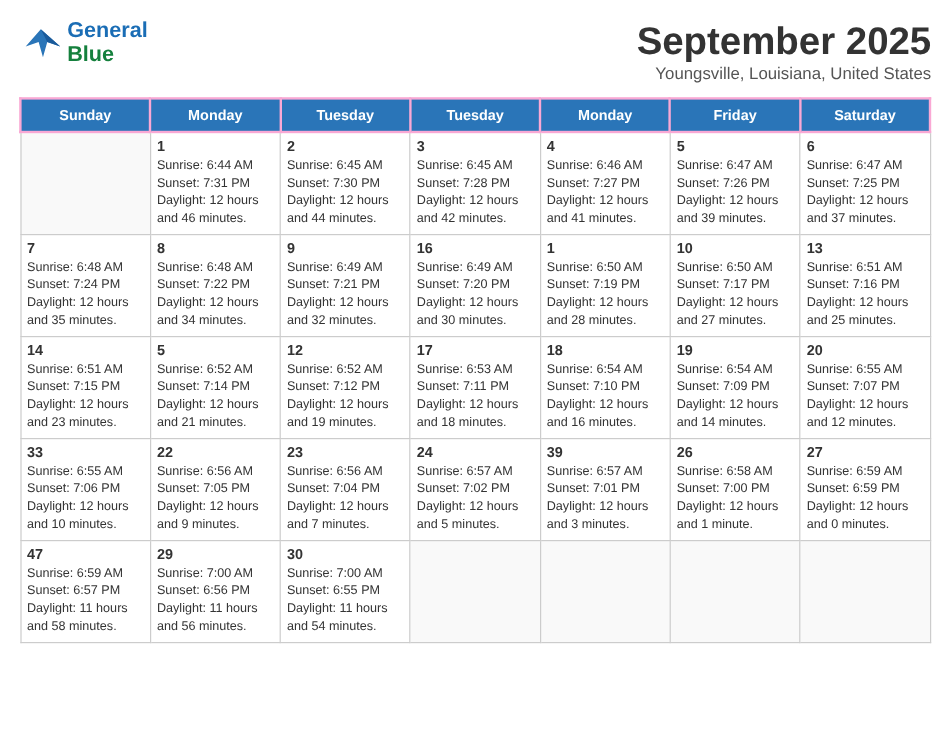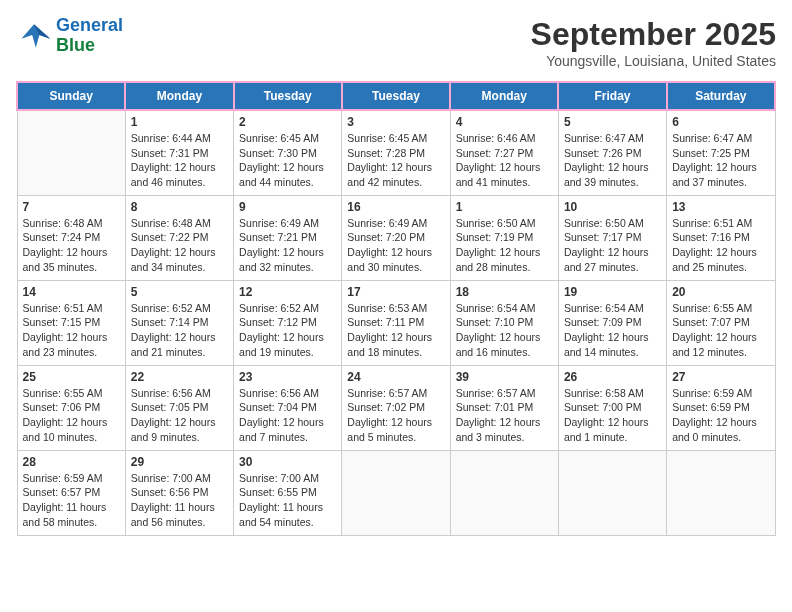--- a/index.html
+++ b/index.html
@@ -204,21 +204,21 @@
           <div class="day-num">19</div>
           <div class="day-info">Sunrise: 6:54 AM<br>Sunset: 7:09 PM<br>Daylight: 12 hours and 14 minutes.</div>
         </td>
         <td>
           <div class="day-num">20</div>
           <div class="day-info">Sunrise: 6:55 AM<br>Sunset: 7:07 PM<br>Daylight: 12 hours and 12 minutes.</div>
         </td>
       </tr>
       <tr class="week-row">
         <td>
-          <div class="day-num">25</div>
+          <div class="day-num">33</div>
           <div class="day-info">Sunrise: 6:55 AM<br>Sunset: 7:06 PM<br>Daylight: 12 hours and 10 minutes.</div>
         </td>
         <td>
           <div class="day-num">22</div>
           <div class="day-info">Sunrise: 6:56 AM<br>Sunset: 7:05 PM<br>Daylight: 12 hours and 9 minutes.</div>
         </td>
         <td>
           <div class="day-num">23</div>
           <div class="day-info">Sunrise: 6:56 AM<br>Sunset: 7:04 PM<br>Daylight: 12 hours and 7 minutes.</div>
         </td>
@@ -234,21 +234,21 @@
           <div class="day-num">26</div>
           <div class="day-info">Sunrise: 6:58 AM<br>Sunset: 7:00 PM<br>Daylight: 12 hours and 1 minute.</div>
         </td>
         <td>
           <div class="day-num">27</div>
           <div class="day-info">Sunrise: 6:59 AM<br>Sunset: 6:59 PM<br>Daylight: 12 hours and 0 minutes.</div>
         </td>
       </tr>
       <tr class="week-row">
         <td>
-          <div class="day-num">28</div>
+          <div class="day-num">47</div>
           <div class="day-info">Sunrise: 6:59 AM<br>Sunset: 6:57 PM<br>Daylight: 11 hours and 58 minutes.</div>
         </td>
         <td>
           <div class="day-num">29</div>
           <div class="day-info">Sunrise: 7:00 AM<br>Sunset: 6:56 PM<br>Daylight: 11 hours and 56 minutes.</div>
         </td>
         <td>
           <div class="day-num">30</div>
           <div class="day-info">Sunrise: 7:00 AM<br>Sunset: 6:55 PM<br>Daylight: 11 hours and 54 minutes.</div>
         </td>

